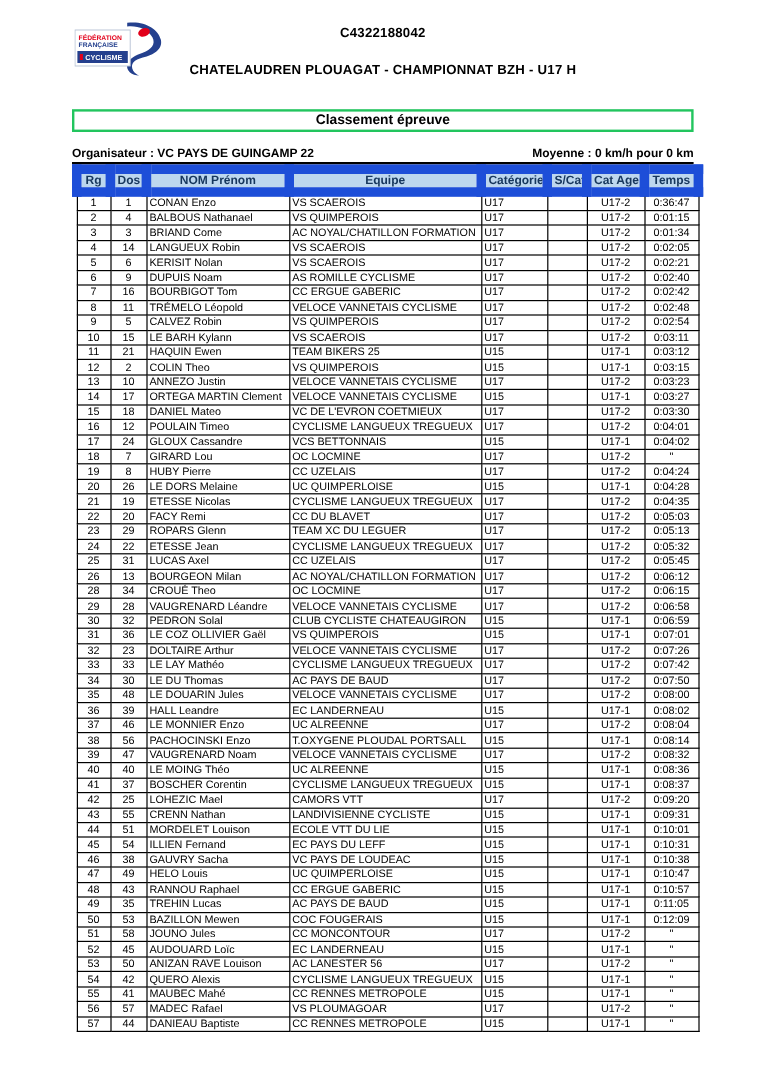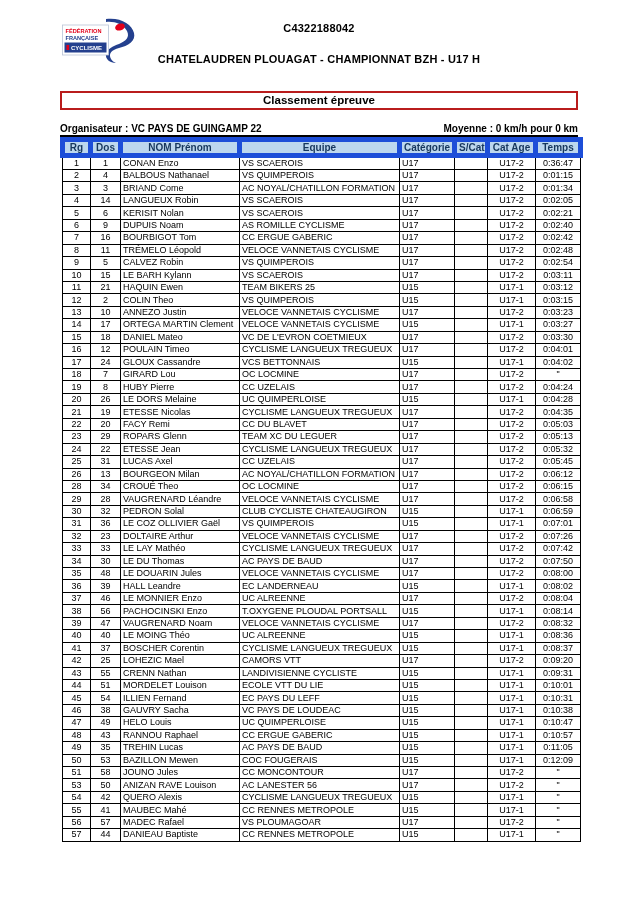--- a/index.html
+++ b/index.html
@@ -15,21 +15,21 @@
 
   
   .doc-header { position:relative; height:91px; }
   .ffc-logo { position:absolute; left:2px; top:17px; width:76px; height:48px; }
   .titles { position:absolute; left:0; right:0; top:22px; text-align:center; }
   .event-code { font-size:11px; font-weight:bold; letter-spacing:0.2px; }
   .event-title { font-size:11px; font-weight:bold; margin-top:19px; letter-spacing:0.2px; }
 
   
   .section-box {
-    border:2px solid #b91c1c;
+    border:2px solid #22c55e;
     text-align:center;
     font-weight:bold;
     font-size:11.5px;
     padding:1px 0 2px;
   }
 
   
   .info-row {
     display:flex; justify-content:space-between; align-items:flex-end;
     font-weight:bold; font-size:10px;
@@ -39,21 +39,21 @@
 
   
   table.results {
     width:518px;
     border-collapse:collapse;
     table-layout:fixed;
   }
   table.results th {
     background:var(--header-bg, #BDD7EE);
     color:var(--header-text, #17375D);
-    border:5px solid #1d4ed8;
+    border:8px solid #1d4ed8;
     font-size:10px;
     font-weight:bold;
     height:14px;
     padding:0 2px;
     white-space:nowrap; overflow:hidden;
   }
   table.results td {
     border:1px solid #000;
     font-size:9px;
     height:12.45px;
@@ -617,20 +617,30 @@
           <td class="c-rg">51</td>
           <td class="c-dos">58</td>
           <td class="c-nom">JOUNO Jules</td>
           <td class="c-equipe">CC MONCONTOUR</td>
           <td class="c-cat">U17</td>
           <td class="c-scat"></td>
           <td class="c-catage">U17-2</td>
           <td class="c-temps">"</td>
         </tr>
         <tr>
+          <td class="c-rg">52</td>
+          <td class="c-dos">45</td>
+          <td class="c-nom">AUDOUARD Loïc</td>
+          <td class="c-equipe">EC LANDERNEAU</td>
+          <td class="c-cat">U15</td>
+          <td class="c-scat"></td>
+          <td class="c-catage">U17-1</td>
+          <td class="c-temps">"</td>
+        </tr>
+        <tr>
           <td class="c-rg">53</td>
           <td class="c-dos">50</td>
           <td class="c-nom">ANIZAN RAVE Louison</td>
           <td class="c-equipe">AC LANESTER 56</td>
           <td class="c-cat">U17</td>
           <td class="c-scat"></td>
           <td class="c-catage">U17-2</td>
           <td class="c-temps">"</td>
         </tr>
         <tr>

